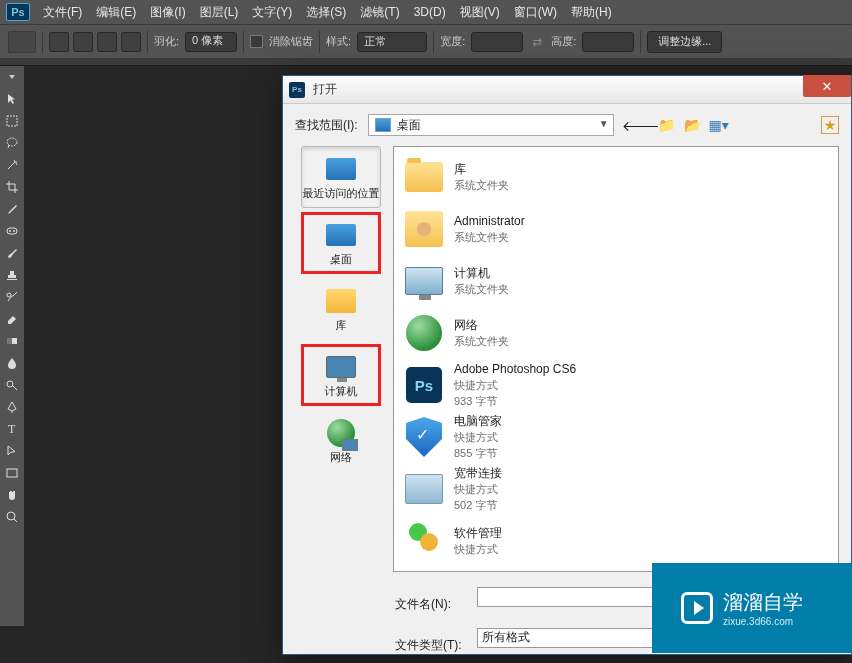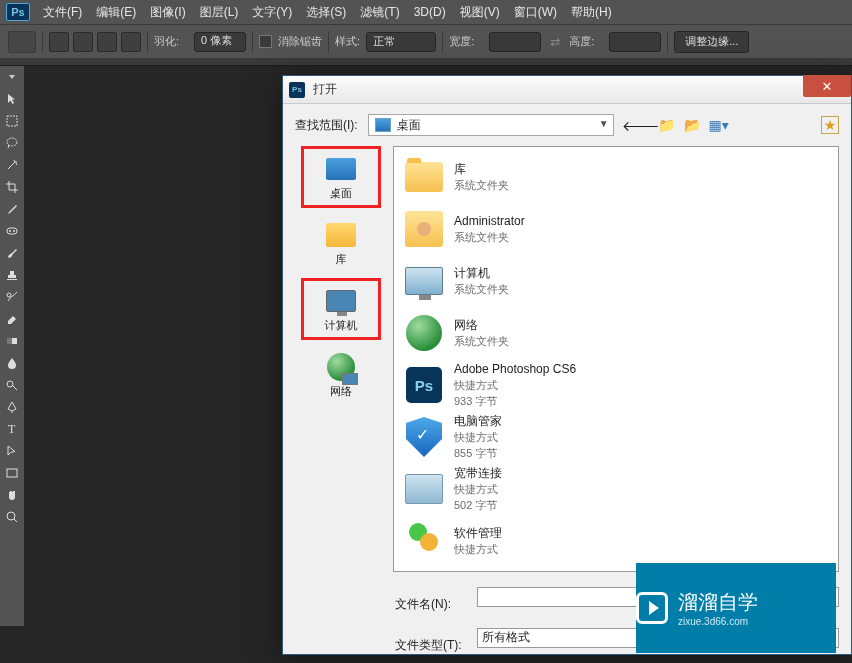--- a/index.html
+++ b/index.html
@@ -7,21 +7,21 @@
     
     .menubar { height: 24px; background: #535353; display: flex; align-items: center; padding-left: 6px; }
     .ps-logo { width: 24px; height: 18px; background: #08345a; color: #74c2e1; display: flex; align-items: center; justify-content: center; font-weight: bold; font-size: 11px; margin-right: 6px; border-radius:2px; box-shadow: inset 0 0 0 1px #4aa8d6;}
     .menuitem { padding: 3px 7px; color: #e6e6e6; cursor: default; font-size: 12px; }
     
     .optbar { height: 34px; background: #535353; border-top:1px solid #3a3a3a; display: flex; align-items: center; padding: 0 8px; gap: 6px; }
     .tool-preset { width: 28px; height: 22px; border:1px solid #3a3a3a; background:#464646; border-radius:2px;}
     .opt-seg { display:flex; gap:4px; }
     .seg-btn { width: 20px; height: 20px; border:1px solid #2a2a2a; background:#3f3f3f; border-radius:2px;}
     .opt-label { color: #ccc; font-size: 11px; }
-    .opt-input { height: 20px; background: #3a3a3a; border: 1px solid #252525; border-radius: 3px; color:#ddd; padding: 0 6px; font-size: 11px; margin-left: 9px; }
+    .opt-input { height: 20px; background: #3a3a3a; border: 1px solid #252525; border-radius: 3px; color:#ddd; padding: 0 6px; font-size: 11px; }
     .opt-input.small { width: 52px; }
     .opt-checkbox { width: 13px; height: 13px; border:1px solid #777; background:#3a3a3a;}
     .opt-select { height: 20px; min-width: 70px; background:#3a3a3a; border:1px solid #252525; color:#ddd; padding:0 16px 0 6px; position:relative; border-radius:3px; font-size:11px; display:flex; align-items:center; }
     .swap-ic { width:16px; height:16px; color:#888; font-size:12px; display:flex; align-items:center; justify-content:center;}
     .opt-btn { height: 22px; background:#3a3a3a; border:1px solid #252525; color:#ddd; padding:0 10px; display:flex; align-items:center; border-radius:3px; font-size:11px;}
     .sep { width:1px; height: 22px; background:#3a3a3a;}
 
     .workspace { position: relative; height: 605px; background:#262626;}
     .tab-bar { height:8px; background:#3a3a3a; border-bottom:1px solid #1a1a1a;}
     .tool-panel { position:absolute; left:0; top:8px; width:24px; background:#535353; height: 560px; }
@@ -76,21 +76,21 @@
     .fi-soft::before{content:"";position:absolute;width:18px;height:18px;background:#49c749;border-radius:50%;top:0;left:3px;}
     .fi-soft::after{content:"";position:absolute;width:18px;height:18px;background:#f2b337;border-radius:50%;top:10px;left:14px;}
     .fi-text { display:flex; flex-direction:column; font-size:12px; line-height:16px; color:#222;}
     .fi-sub { color:#6d6d6d; font-size:11px;}
     .bottom-fields { margin-top:8px; display:flex; flex-direction:column; gap:8px; padding-left:100px;}
     .bf-row { display:flex; align-items:center; gap:12px;}
     .bf-label { width:70px; font-size:12px; color:#222;margin-top:16px;}
     .bf-input { flex:1; height:20px; border:1px solid #999; background:#fff; padding:0 4px; color:#222;}
     .bf-combo { flex:1; height:20px; border:1px solid #999; background:#fff; padding:0 4px; color:#222; display:flex; align-items:center;}
     
-    .watermark { position:absolute; right:16px; bottom:10px; width:200px; height:90px; background:#007ea9; display:flex; align-items:center; padding:0 0; gap:10px;}
+    .watermark { position:absolute; right:0; bottom:10px; width:200px; height:90px; background:#007ea9; display:flex; align-items:center; padding:0 29px; gap:10px;}
     .wm-play { width:32px; height:32px; border:3px solid #fff; border-radius:6px; display:flex; align-items:center; justify-content:center;}
     .wm-play::before{content:"";width:0;height:0;border-left:10px solid #fff;border-top:7px solid transparent;border-bottom:7px solid transparent;margin-left:3px;}
     .wm-text { color:#fff; font-size:20px; font-weight:500;}
     .wm-sub { color:#cfeaf3; font-size:10px; display:block;}
   </style>
 </head>
 <body>
 
 <div class="menubar">
   <div class="ps-logo">Ps</div>
@@ -275,20 +275,26 @@
         <div class="nav-ic">🡐</div>
         <div class="nav-ic" style="color:#8a7a55;">📁</div>
         <div class="nav-ic" style="color:#d9a020;">📂</div>
         <div class="nav-ic" style="color:#3a7db4;">▦▾</div>
       </div>
       <div style="flex:1"></div>
       <div class="nav-ic" style="color:#d9a020; border:1px solid #c7a64a;">★</div>
     </div>
     <div class="content-row">
       <div class="sidebar">
+        <div class="sb-item pressed">
+          <div class="sb-ic">
+              <div class="sb-desk"></div>
+            </div>
+          <span>最近访问的位置</span>
+        </div>
         <div class="sb-item hl">
           <div class="sb-ic">
               <div class="sb-desk"></div>
             </div>
           <span>桌面</span>
         </div>
         <div class="sb-item">
           <div class="sb-ic">
               <div class="sb-folder"></div>
             </div>

